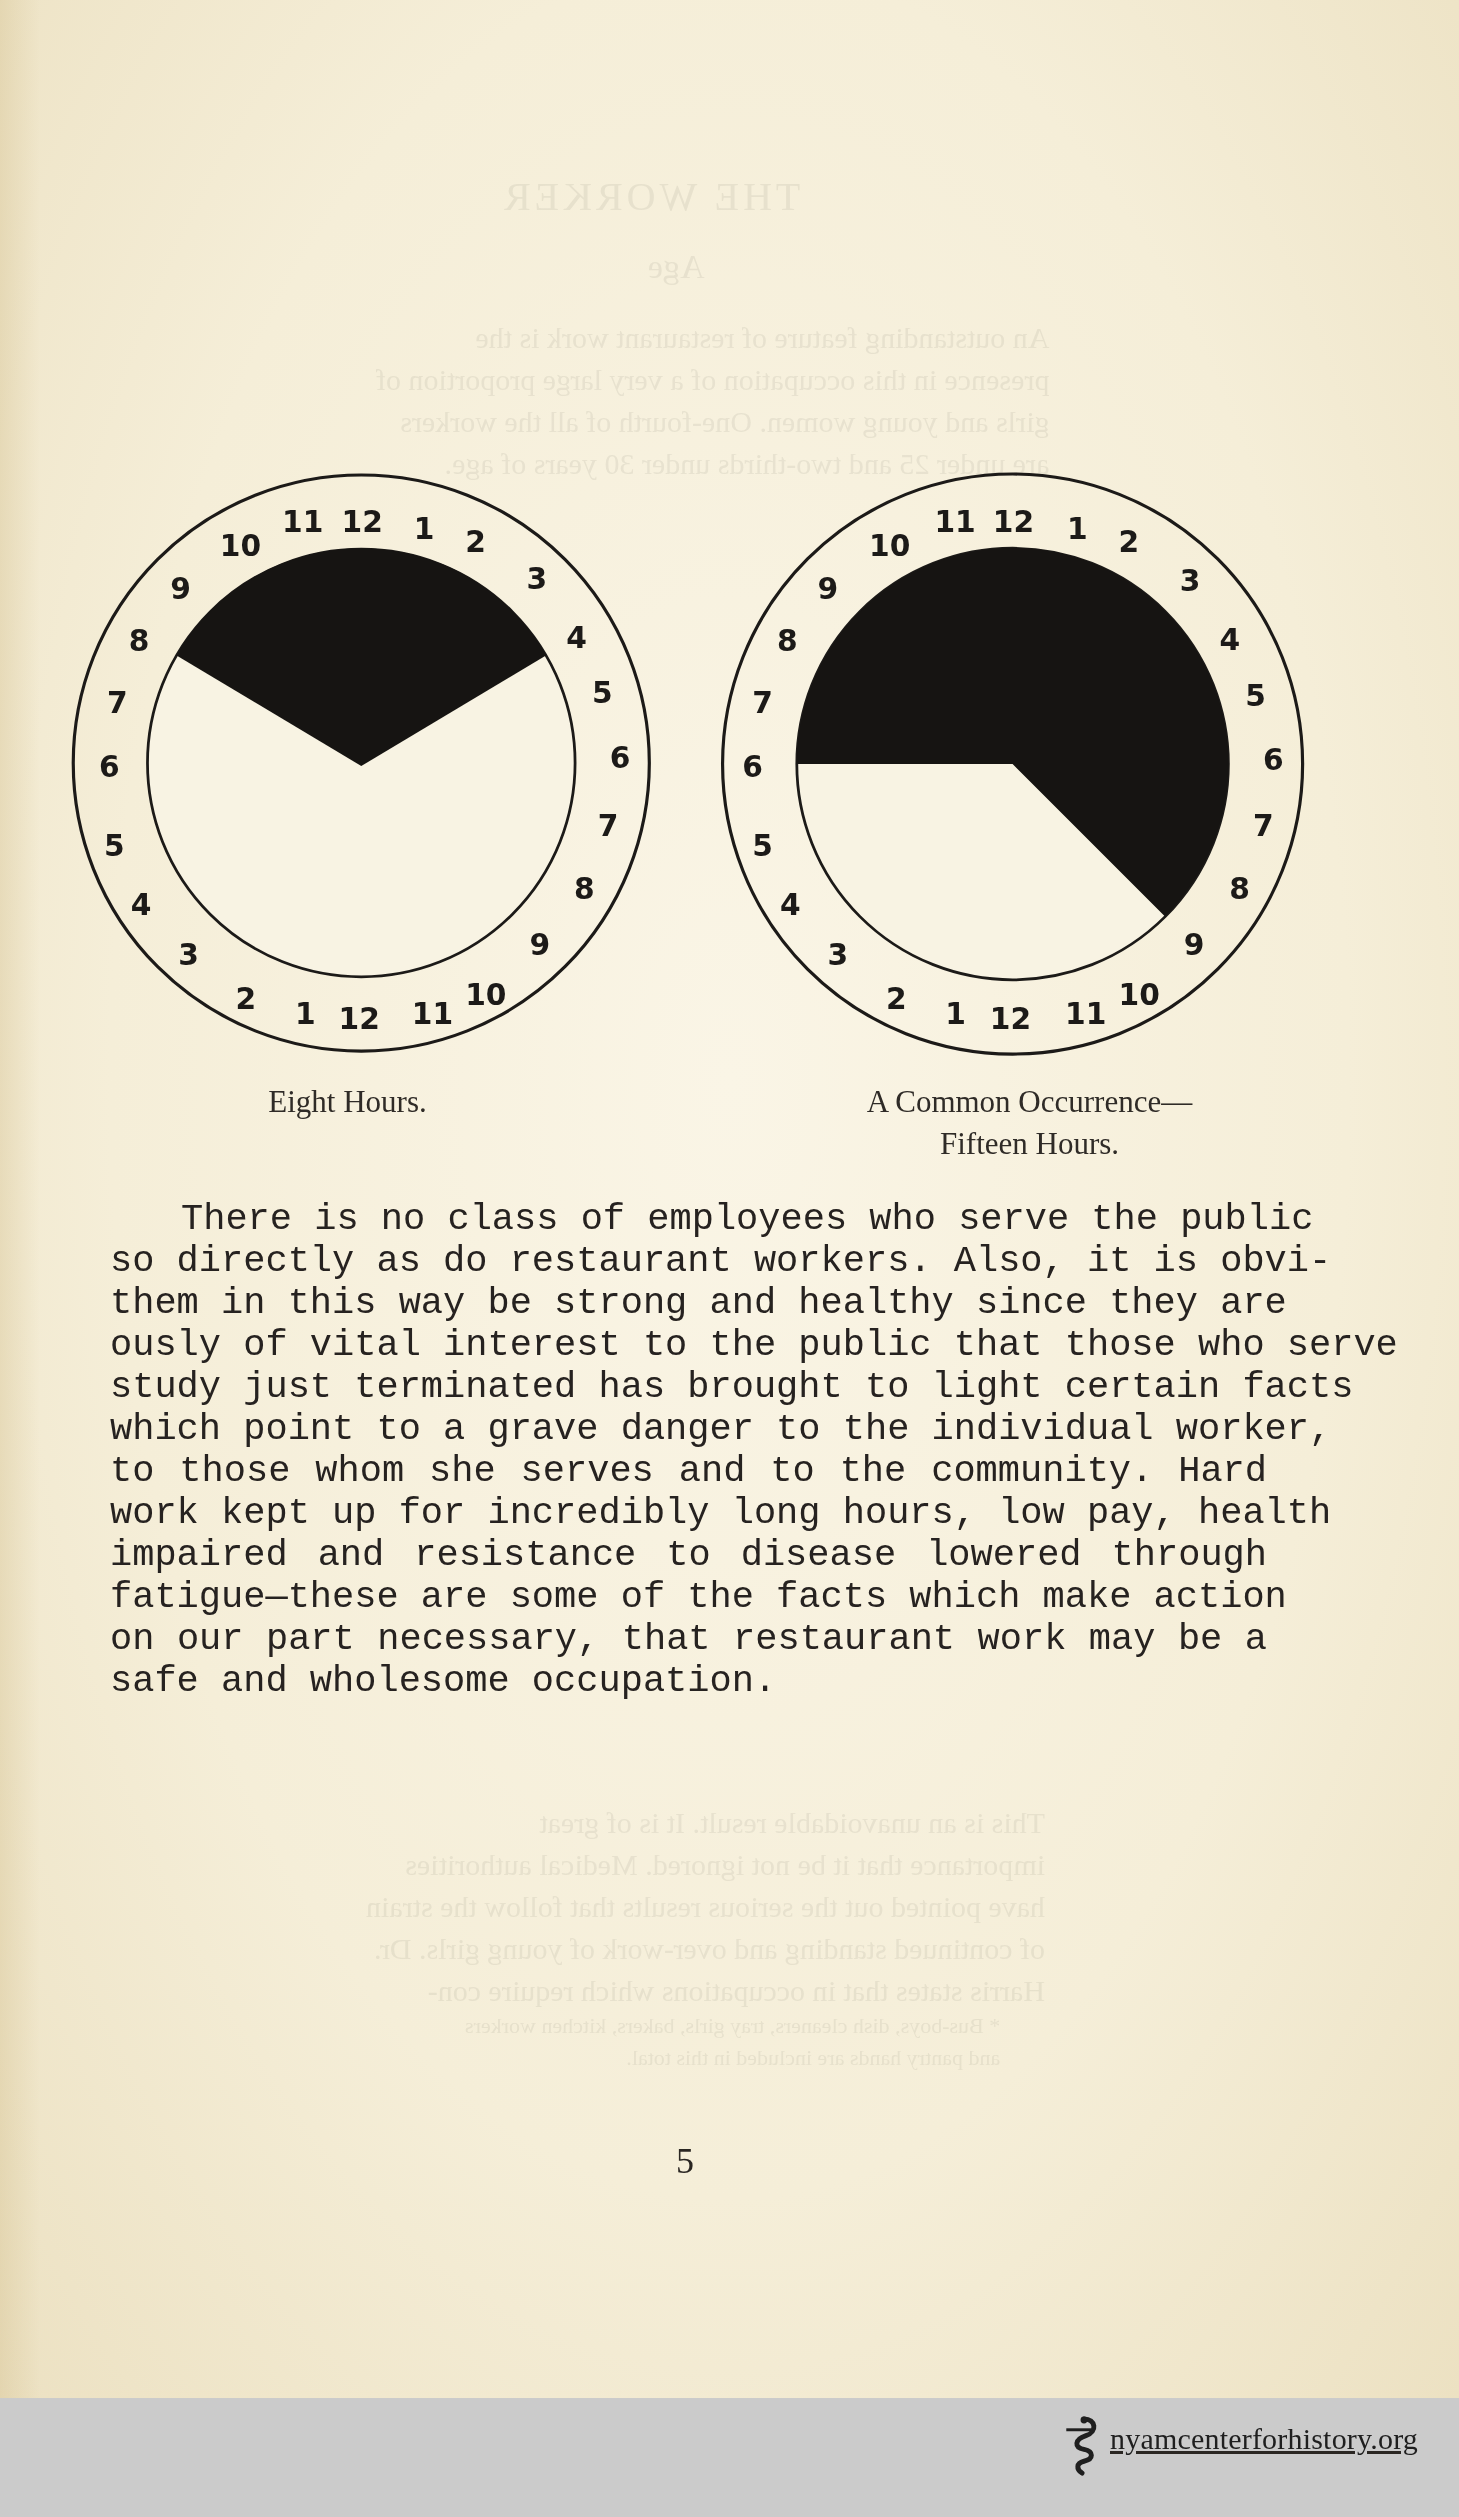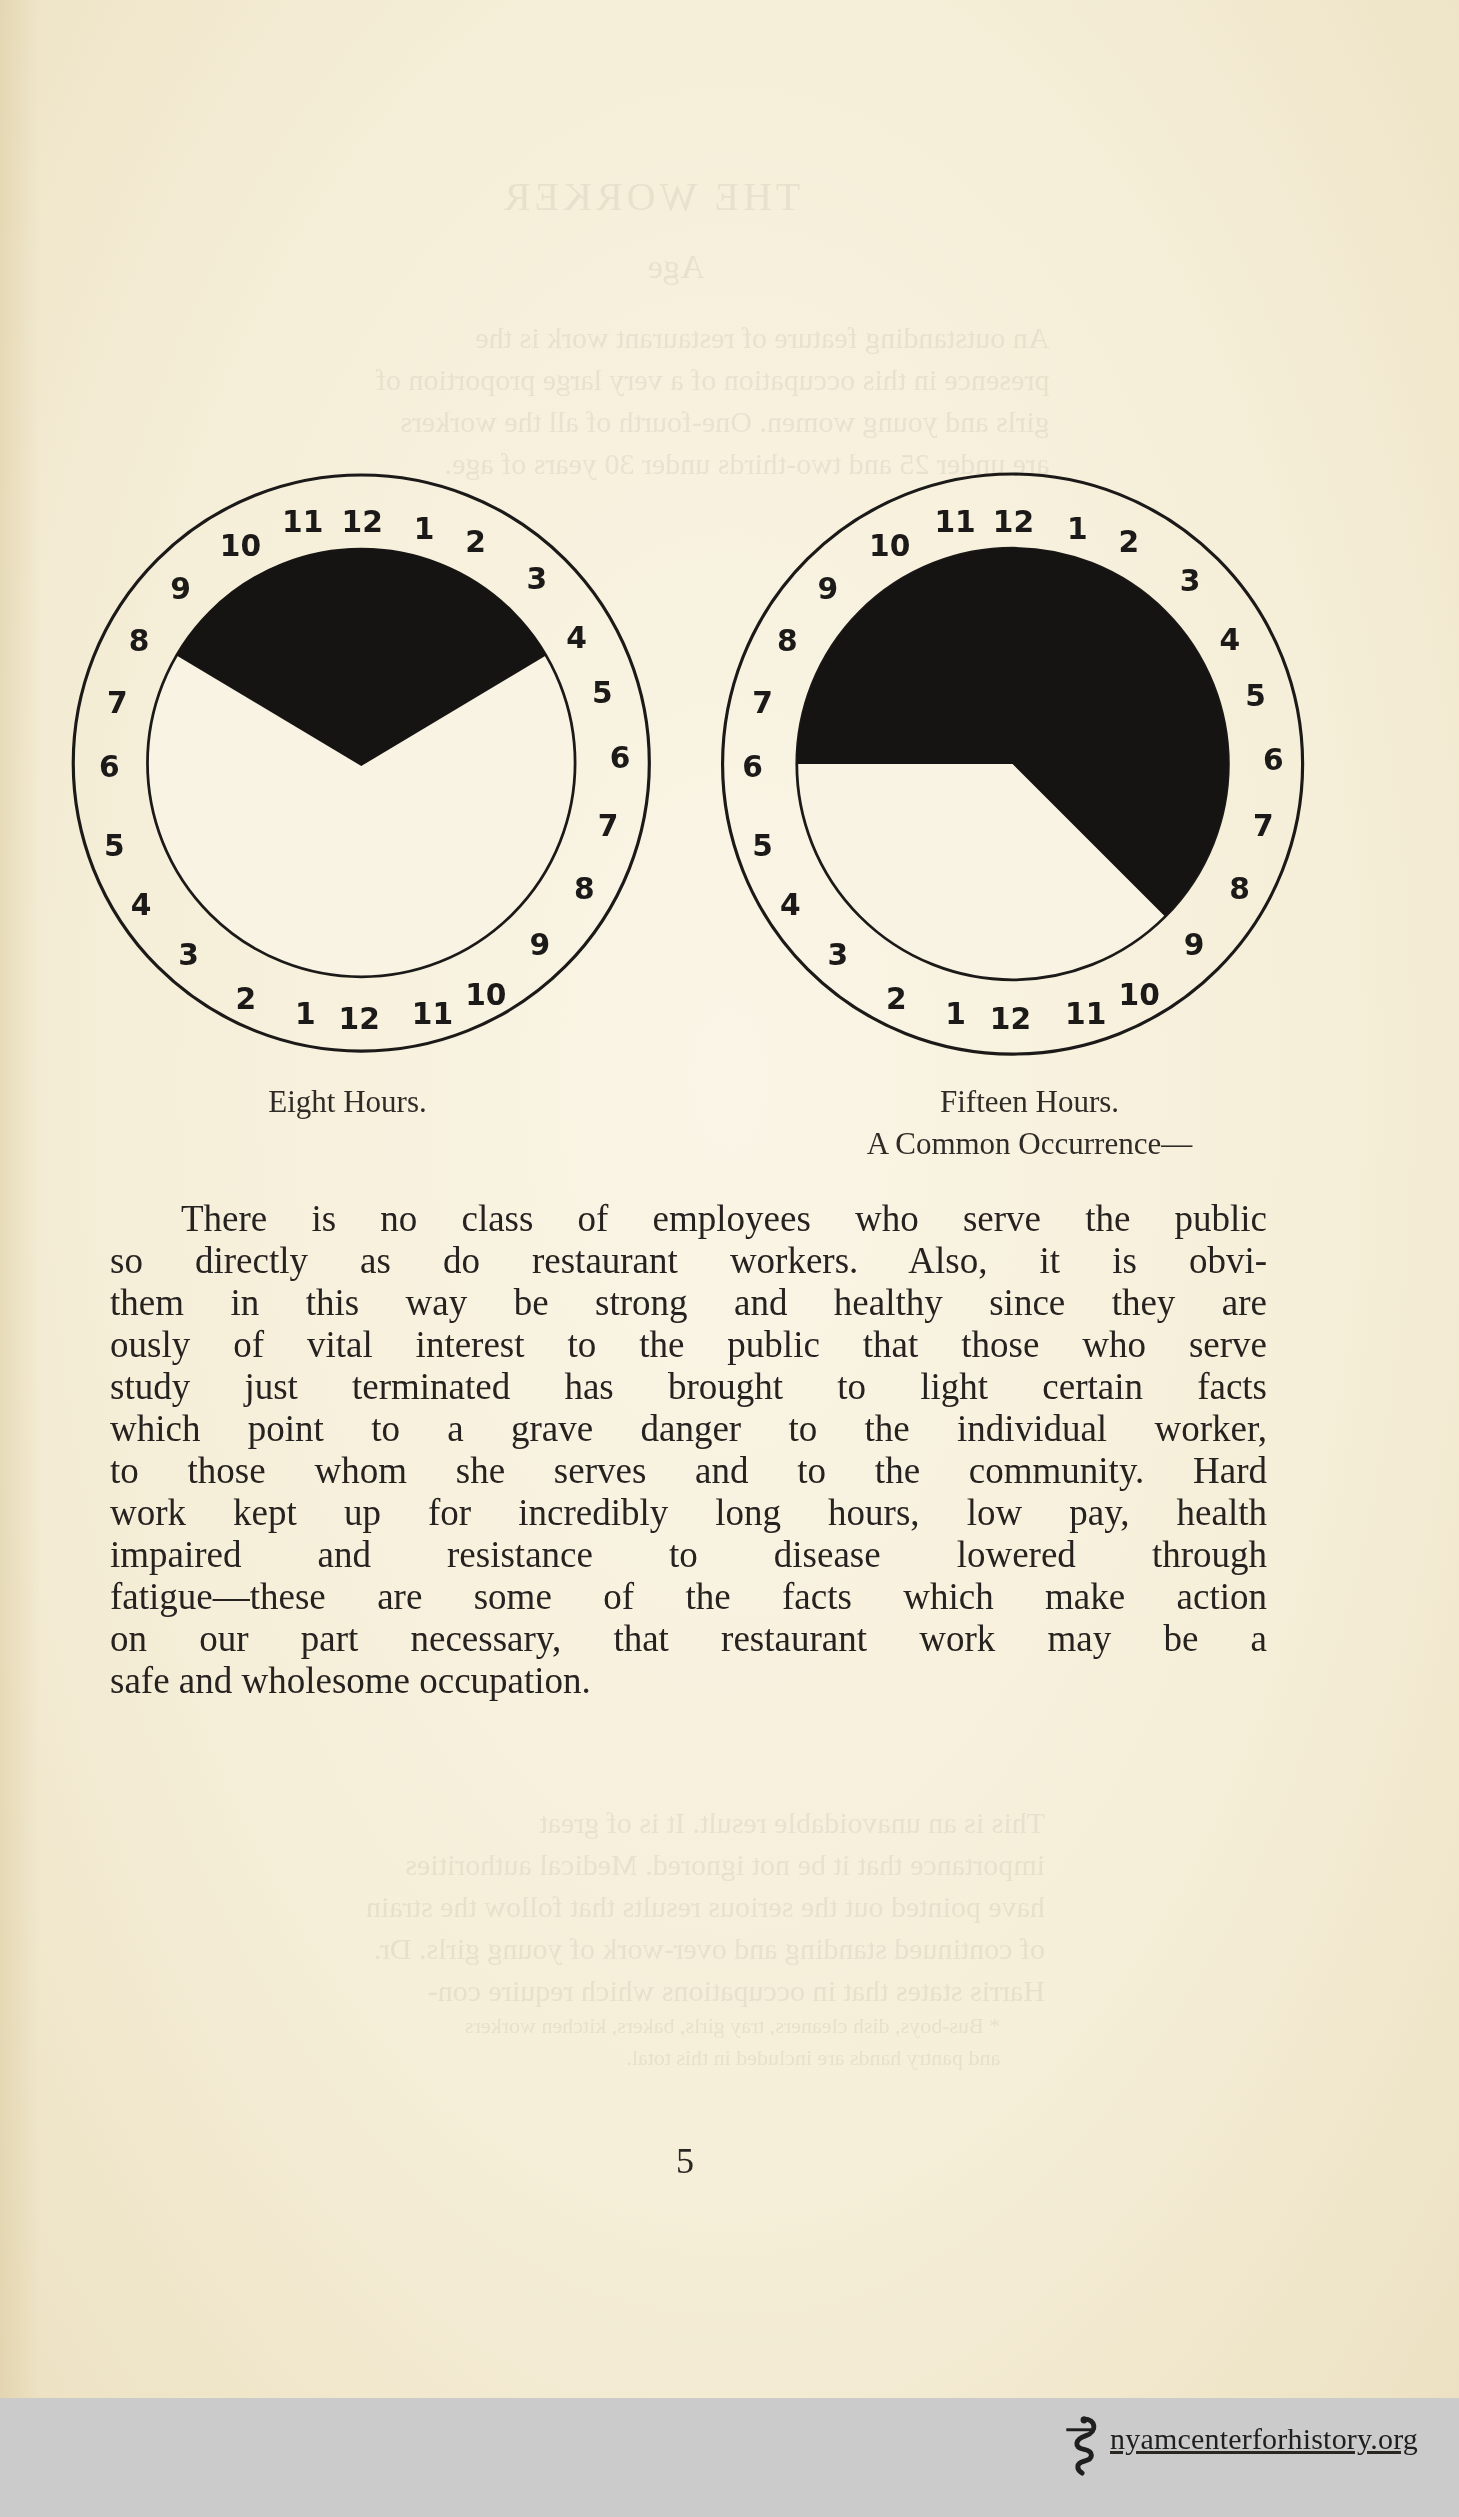--- a/index.html
+++ b/index.html
@@ -31,21 +31,21 @@
     .caption {
       position: absolute; text-align: center; font-size: 31px; line-height: 42px;
       color: #2f2b27;
     }
     .caption span { display: block; }
     .body-text {
       position: absolute; left: 110px; top: 1198px; width: 1157px;
       font-size: 37px; line-height: 42px; color: #262220;
       text-align: justify;
     }
-    .body-text .line { display: block; text-align: justify; text-align-last: justify; white-space: nowrap; overflow: visible; }
+    .body-text .line { display: block; text-align: justify; text-align-last: justify; white-space: nowrap; overflow: visible; font-family: Liberation Mono, monospace; }
     .body-text .line.first { padding-left: 71px; }
     .body-text .line.last { text-align-last: left; }
     .page-number {
       position: absolute; left: 676px; top: 2140px; font-size: 36px; color: #2a2622;
     }
     .footer-bar {
       position: absolute; left: 0; top: 2398px; width: 1459px; height: 120px;
       background: #cbcbcb;
     }
     .logo {
@@ -137,22 +137,22 @@
           <text x="944" y="538">11</text>
         </g>
       </g>
     </svg>
   </div>
 
   <div class="caption" style="left:110px; top:1081px; width:475px;">
     <span>Eight Hours.</span>
   </div>
   <div class="caption" style="left:792px; top:1081px; width:475px;">
+    <span>A Common Occurrence—</span>
     <span>Fifteen Hours.</span>
-    <span>A Common Occurrence—</span>
   </div>
 
   <div class="body-text">
     <span class="line first">There is no class of employees who serve the public</span>
     <span class="line">so directly as do restaurant workers.  Also, it is obvi-</span>
     <span class="line">them in this way be strong and healthy since they are</span>
     <span class="line">ously of vital interest to the public that those who serve</span>
     <span class="line">study just terminated has brought to light certain facts</span>
     <span class="line">which point to a grave danger to the individual worker,</span>
     <span class="line">to those whom she serves and to the community.  Hard</span>

